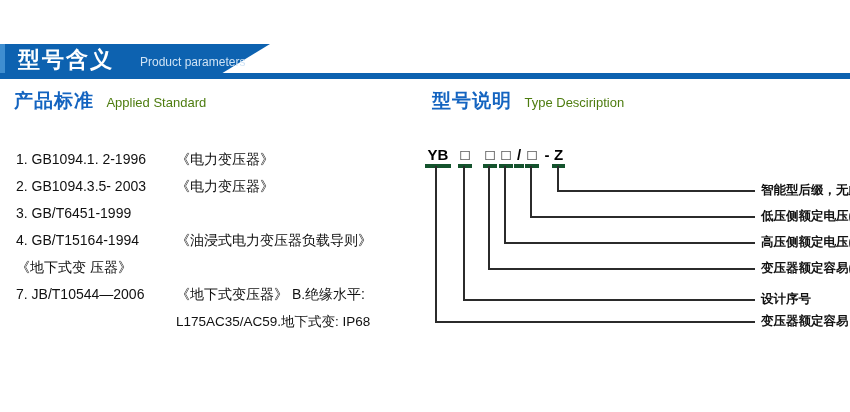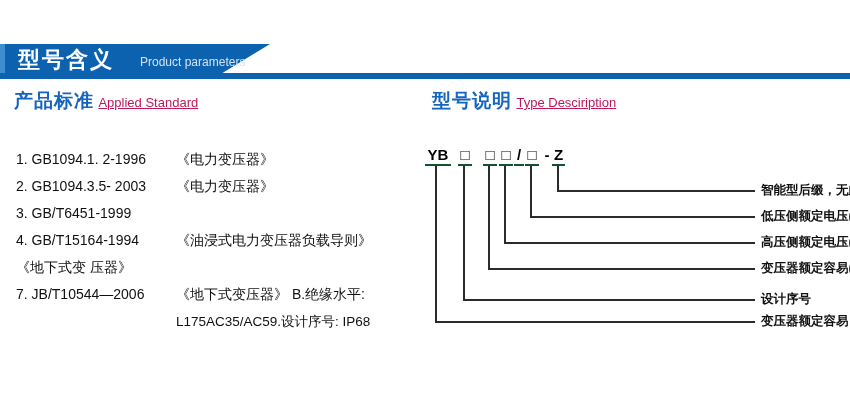--- a/index.html
+++ b/index.html
@@ -70,22 +70,22 @@
     white-space: nowrap;
   }
   .sec-head .cn {
     font-size: 19px;
     font-weight: bold;
     color: #1464c0;
     letter-spacing: 1px;
   }
   .sec-head .en {
     font-size: 13px;
-    color: #be185d;
-    text-decoration: underline;
+    color: #4d7c0f;
+    margin-left: 8px;
   }
   #head-left  { left: 14px;  top: 88px; }
   #head-right { left: 432px; top: 88px; }
 
   
   .std-list {
     position: absolute;
     left: 16px;
     top: 146px;
     width: 410px;
@@ -125,21 +125,21 @@
     height: 22px;
     white-space: nowrap;
   }
   .code-ch {
     position: absolute;
     top: 0;
     font-size: 15px;
     font-weight: bold;
     color: #000000;
     line-height: 18px;
-    border-bottom: 2px solid #14532d;
+    border-bottom: 4px solid #14532d;
     text-align: center;
   }
 
   .lead {
     position: absolute;
     background: #2b2b2b;
   }
   .lead-v { width: 1.6px; }
   .lead-h { height: 1.6px; }
 
@@ -189,21 +189,21 @@
     <span class="std-code"><span>4. </span><span>GB/T15164-1994</span></span>
     <span class="std-name">《油浸式电力变压器负载导则》</span>
   </div>
   <div class="std-row">
     <span class="std-name">《地下式变 压器》</span>
   </div>
   <div class="std-row">
     <span class="std-code"><span>7. </span><span>JB/T10544—2006</span></span>
     <span class="std-name">《地下式变压器》 B.绝缘水平:</span>
   </div>
-  <div class="std-cont">L175AC35/AC59.设计序号: IP68</div>
+  <div class="std-cont">L175AC35/AC59.地下式变: IP68</div>
 </div>
 
 <div class="diagram">
 
   <div class="code-row">
     <span class="code-ch" style="left:0px;   width:26px;">YB</span>
     <span class="code-ch" style="left:33px;  width:14px;">□</span>
     <span class="code-ch" style="left:58px;  width:14px;">□</span>
     <span class="code-ch" style="left:74px;  width:14px;">□</span>
     <span class="code-ch" style="left:89px;  width:10px;">/</span>

